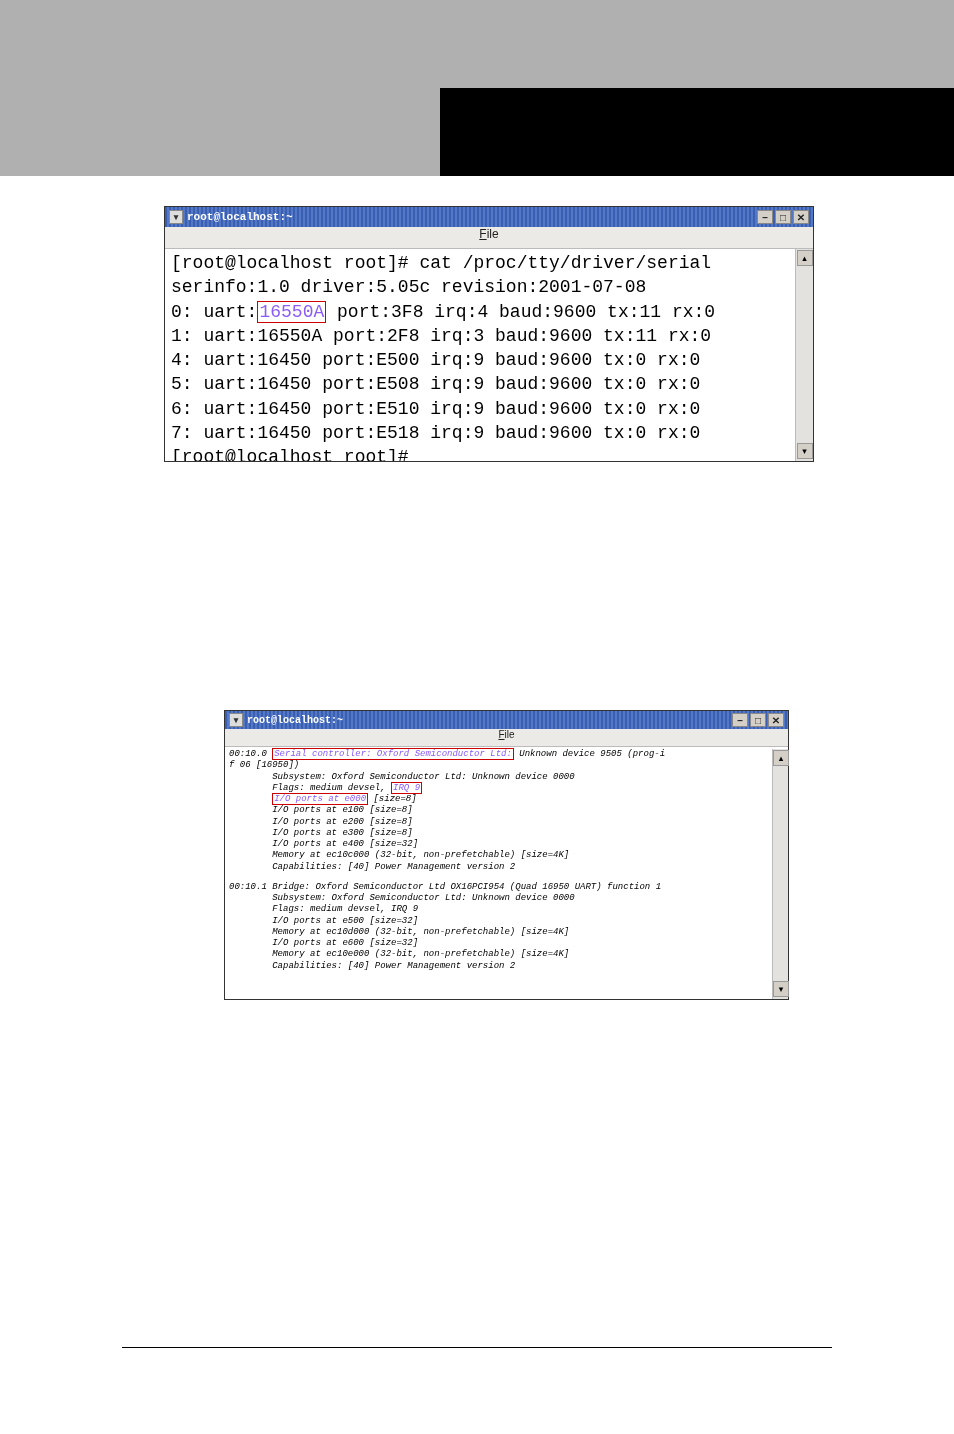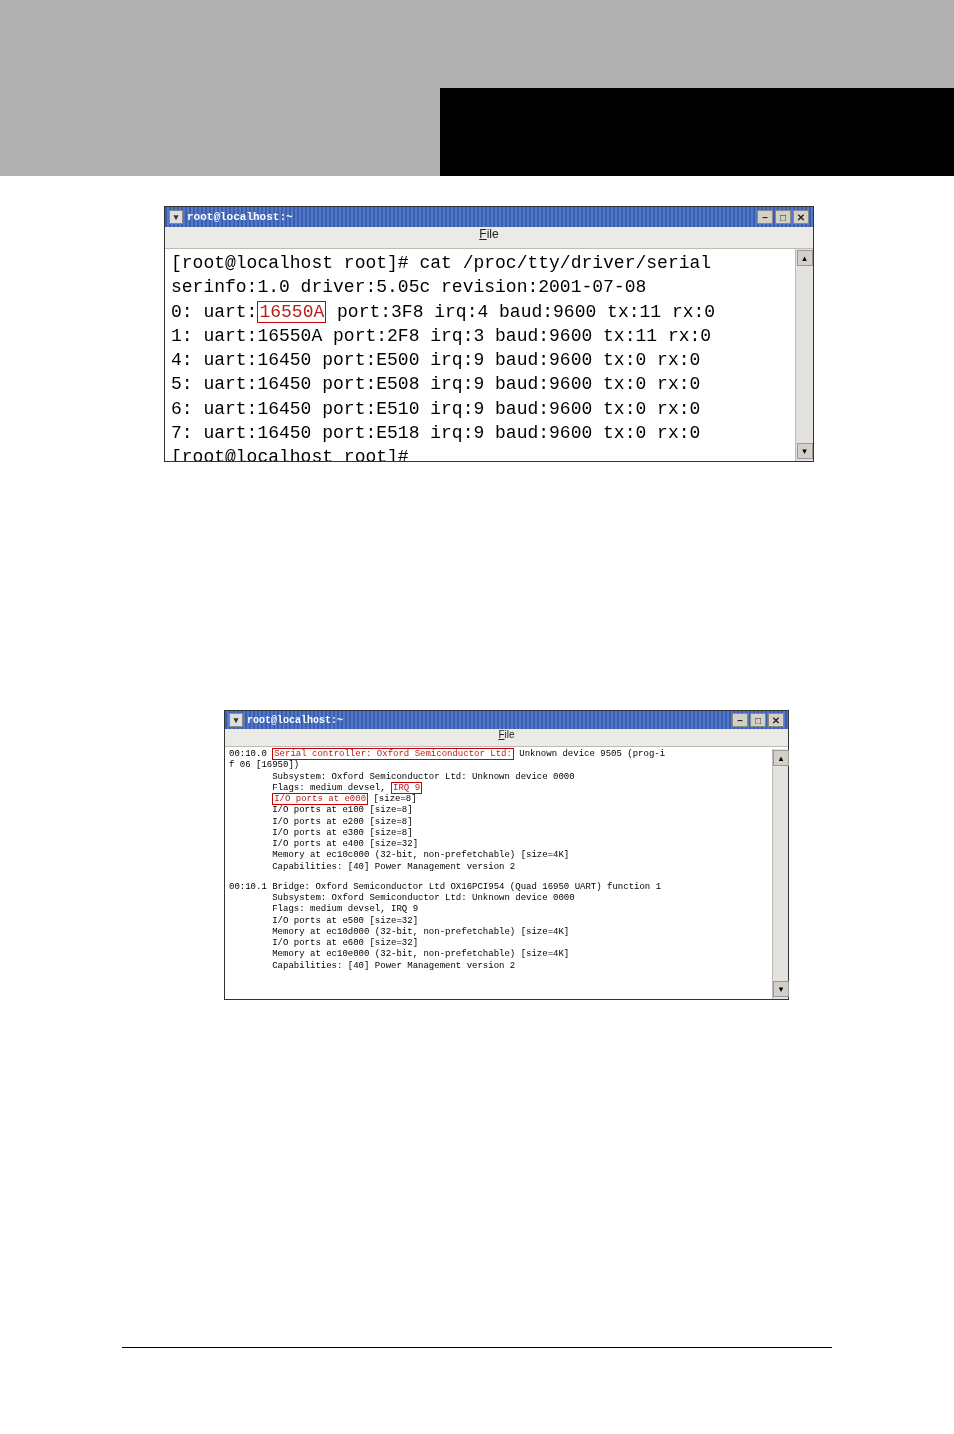--- a/index.html
+++ b/index.html
@@ -90,21 +90,21 @@
     font-family: "Courier New", monospace;
     font-size: 18px;
     padding: 2px 6px;
     line-height: 1.35;
     white-space: pre;
     position: relative;
     height: calc(100% - 42px);
     overflow: hidden;
   }
   .terminal-body.small { font-size: 9px; line-height: 1.25; }
-  .hl-red { border: 1px solid #c00; color: #b91c1c; padding: 0 1px; }
+  .hl-red { border: 1px solid #c00; color: #8b5cf6; padding: 0 1px; }
   .scrollbar {
     position: absolute;
     right: 0;
     top: 42px;
     bottom: 0;
     width: 18px;
     background: #e4e2de;
     border-left: 1px solid #bbb;
   }
   .scrollbar .sb-btn {
@@ -118,21 +118,21 @@
     justify-content: center;
     font-size: 9px;
   }
   .scrollbar .sb-btn.down { position: absolute; bottom: 1px; left: 0; right: 0; }
   .win2 {
     left: 224px;
     top: 710px;
     width: 565px;
     height: 290px;
   }
-  .win2 .terminal-body { padding: 2px 4px; }
+  .win2 .terminal-body { padding: 2px 4px; font-style: italic; }
   .win2 .scrollbar { top: 38px; width: 16px; }
   .win2 .menubar { font-size: 10px; height: 18px; gap: 14px; }
   .win2 .titlebar { height: 18px; font-size: 10px; }
   .chunk { display: block; min-height: 1em; }
   .footer-line {
     position: absolute;
     left: 122px;
     right: 122px;
     bottom: 86px;
     height: 1px;

